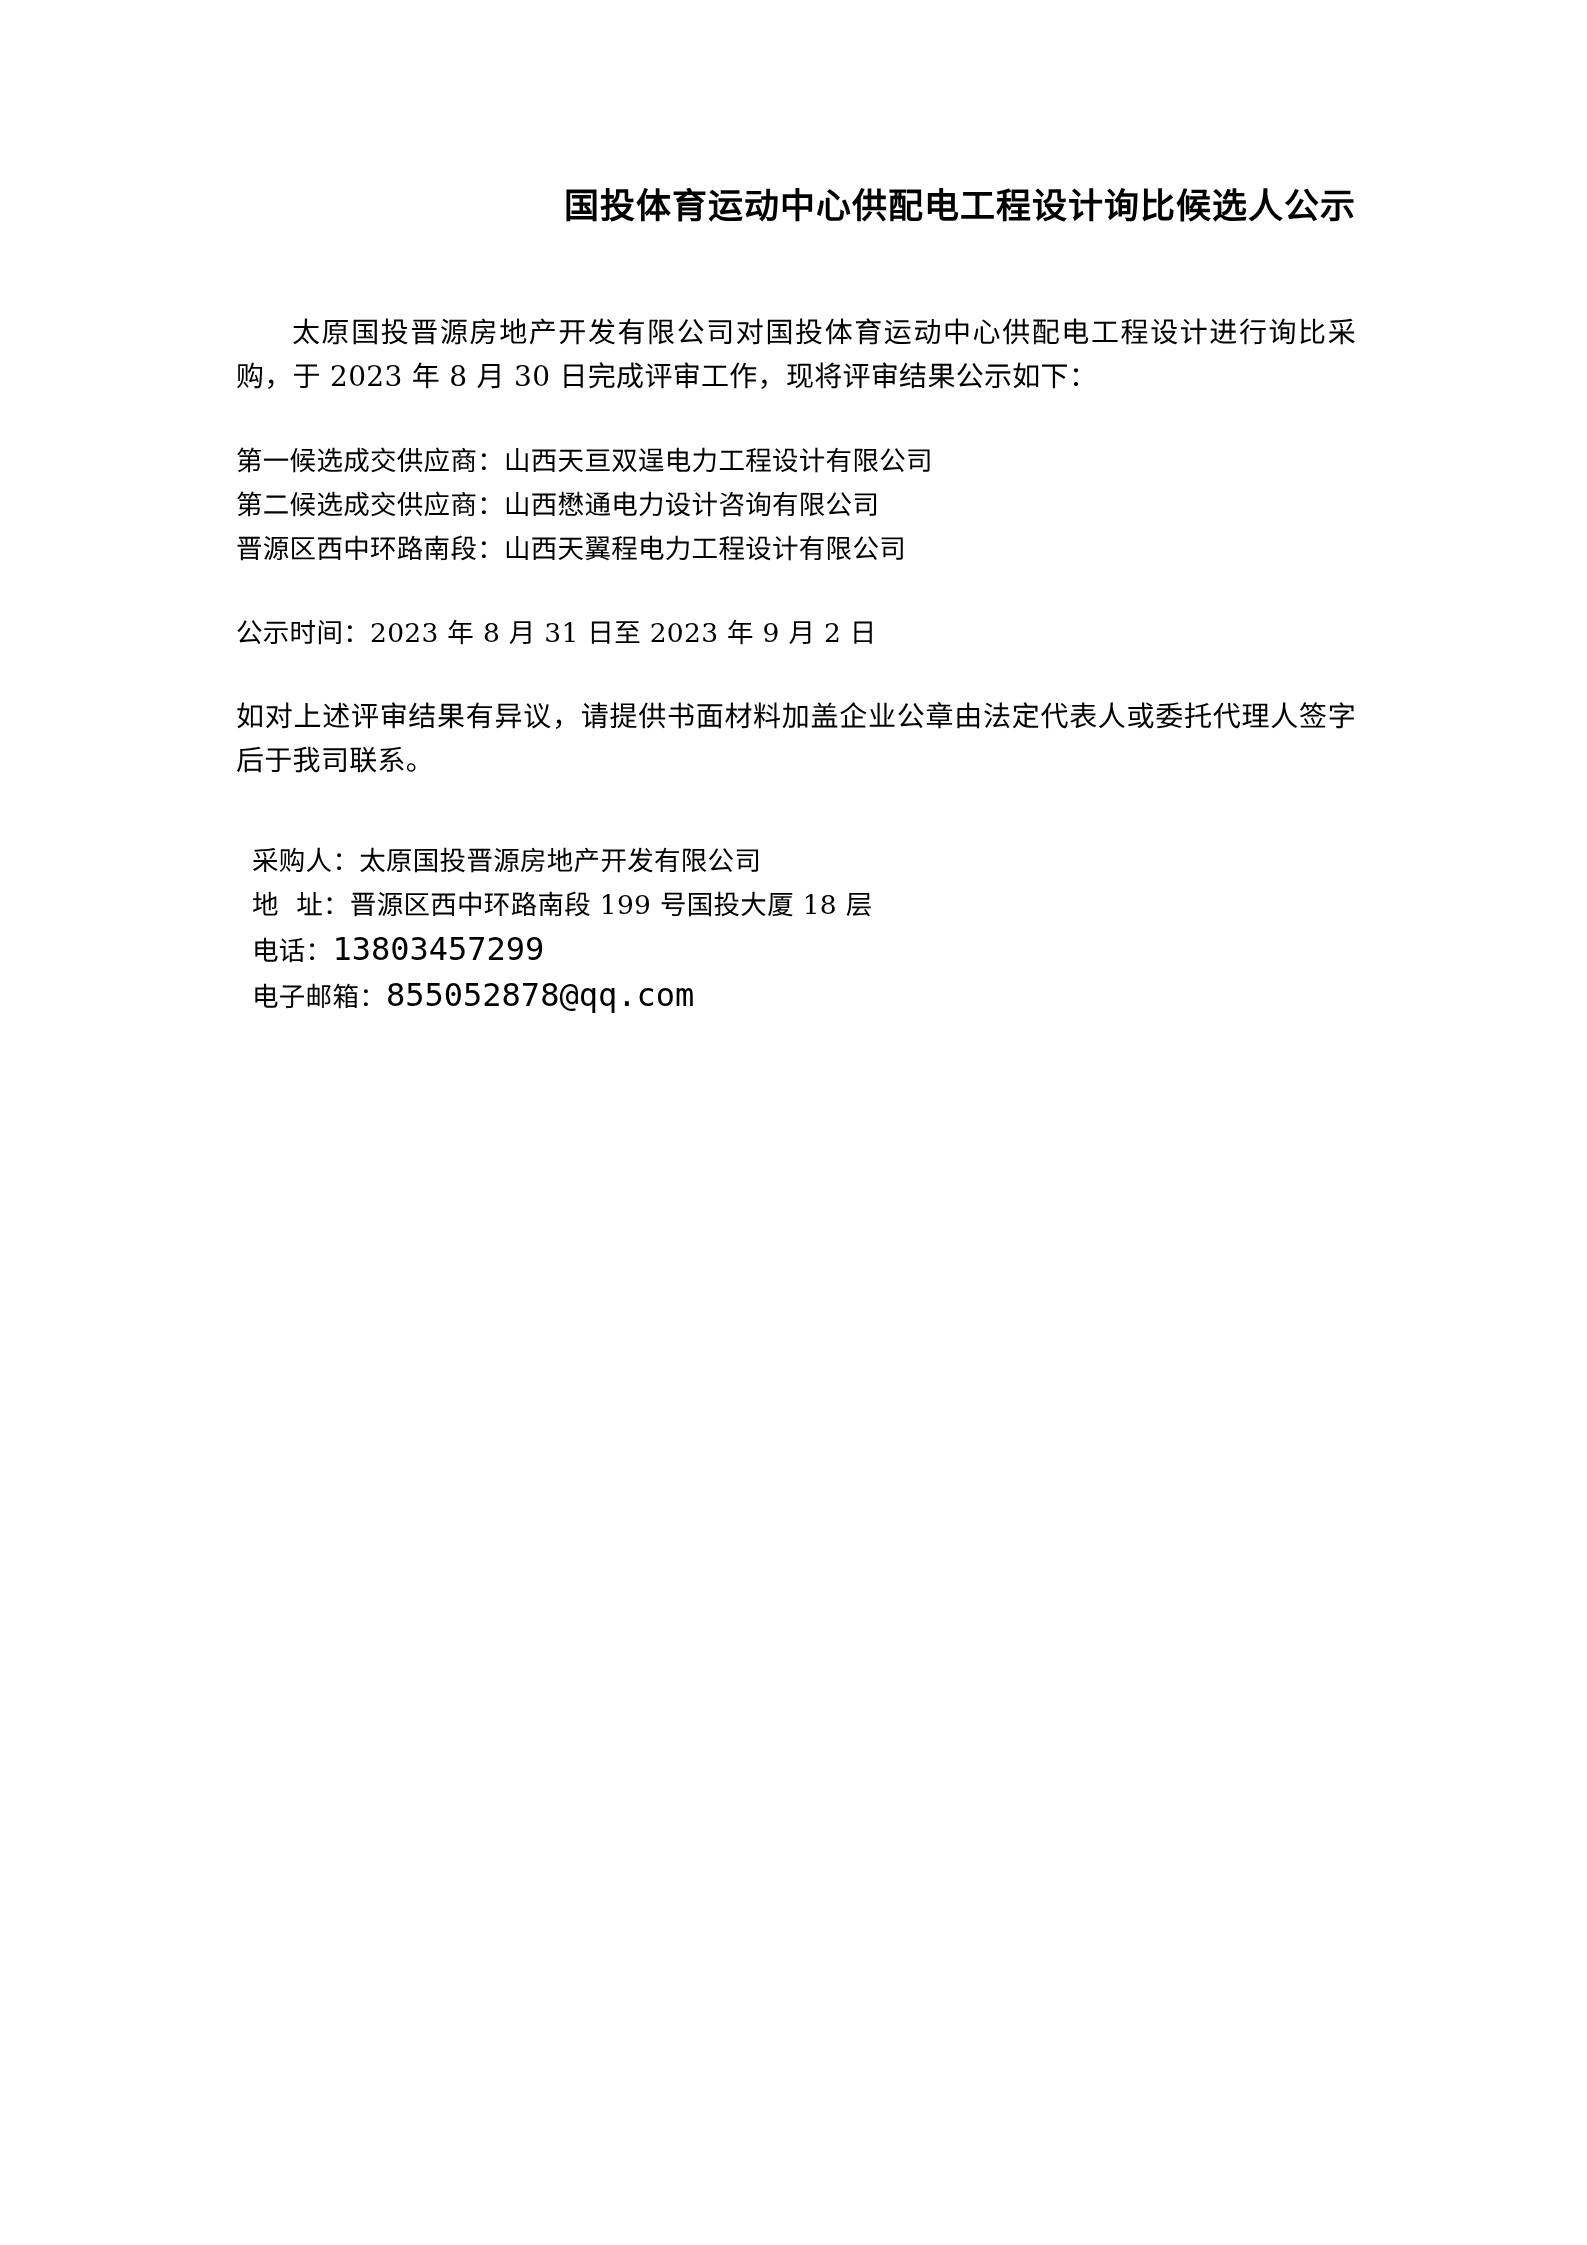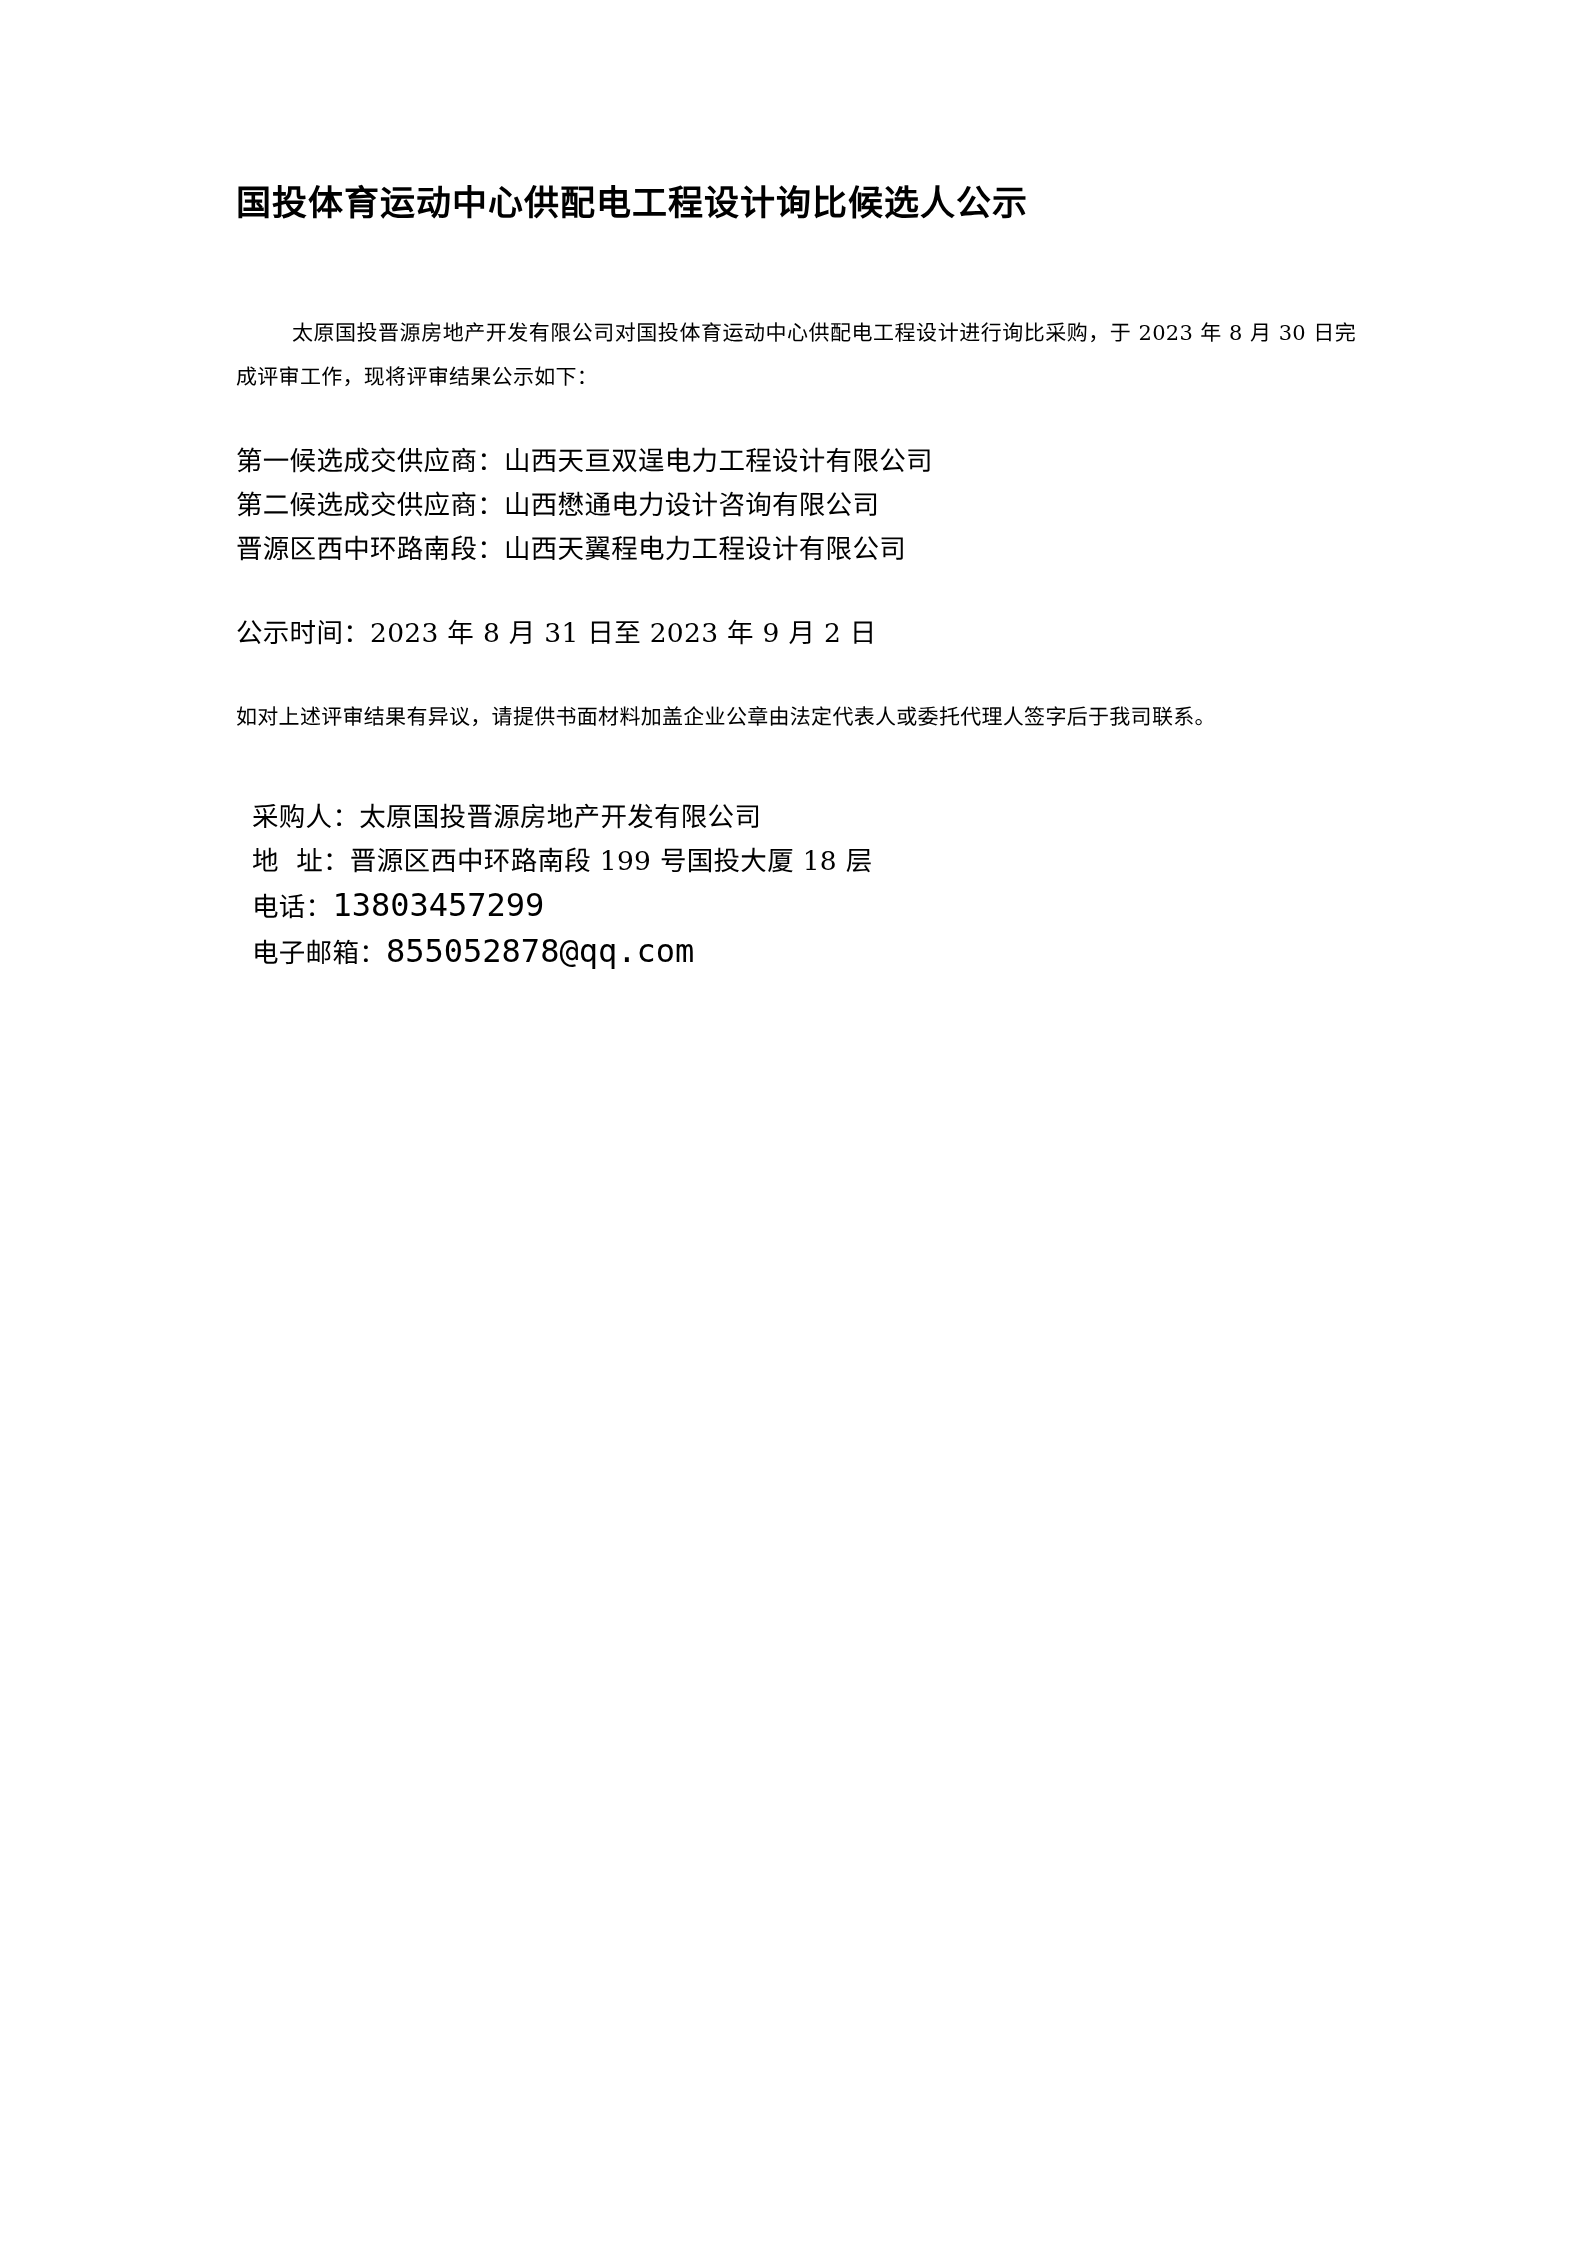--- a/index.html
+++ b/index.html
@@ -25,29 +25,29 @@
   }
   .doc-body {
     position: absolute;
     left: 236px;
     top: 180px;
     width: 1120px;
   }
   .doc-title {
     font-size: 35px;
     font-weight: bold;
-    text-align: left;
+    text-align: right;
     letter-spacing: 1px;
     line-height: 1.5;
     margin: 0 0 0 0;
-    font-family: Liberation Mono, monospace;
+    font-family: Liberation Sans, sans-serif;
   }
   .gap-after-title { height: 78px; }
   .para {
-    font-size: 21px;
+    font-size: 28px;
     line-height: 44px;
     letter-spacing: 0.3px;
     text-align: justify;
     margin: 0;
   }
   .para.indent { text-indent: 56px; }
   .spacer-md { height: 40px; }
   .line {
     font-size: 26.5px;
     line-height: 44px;

